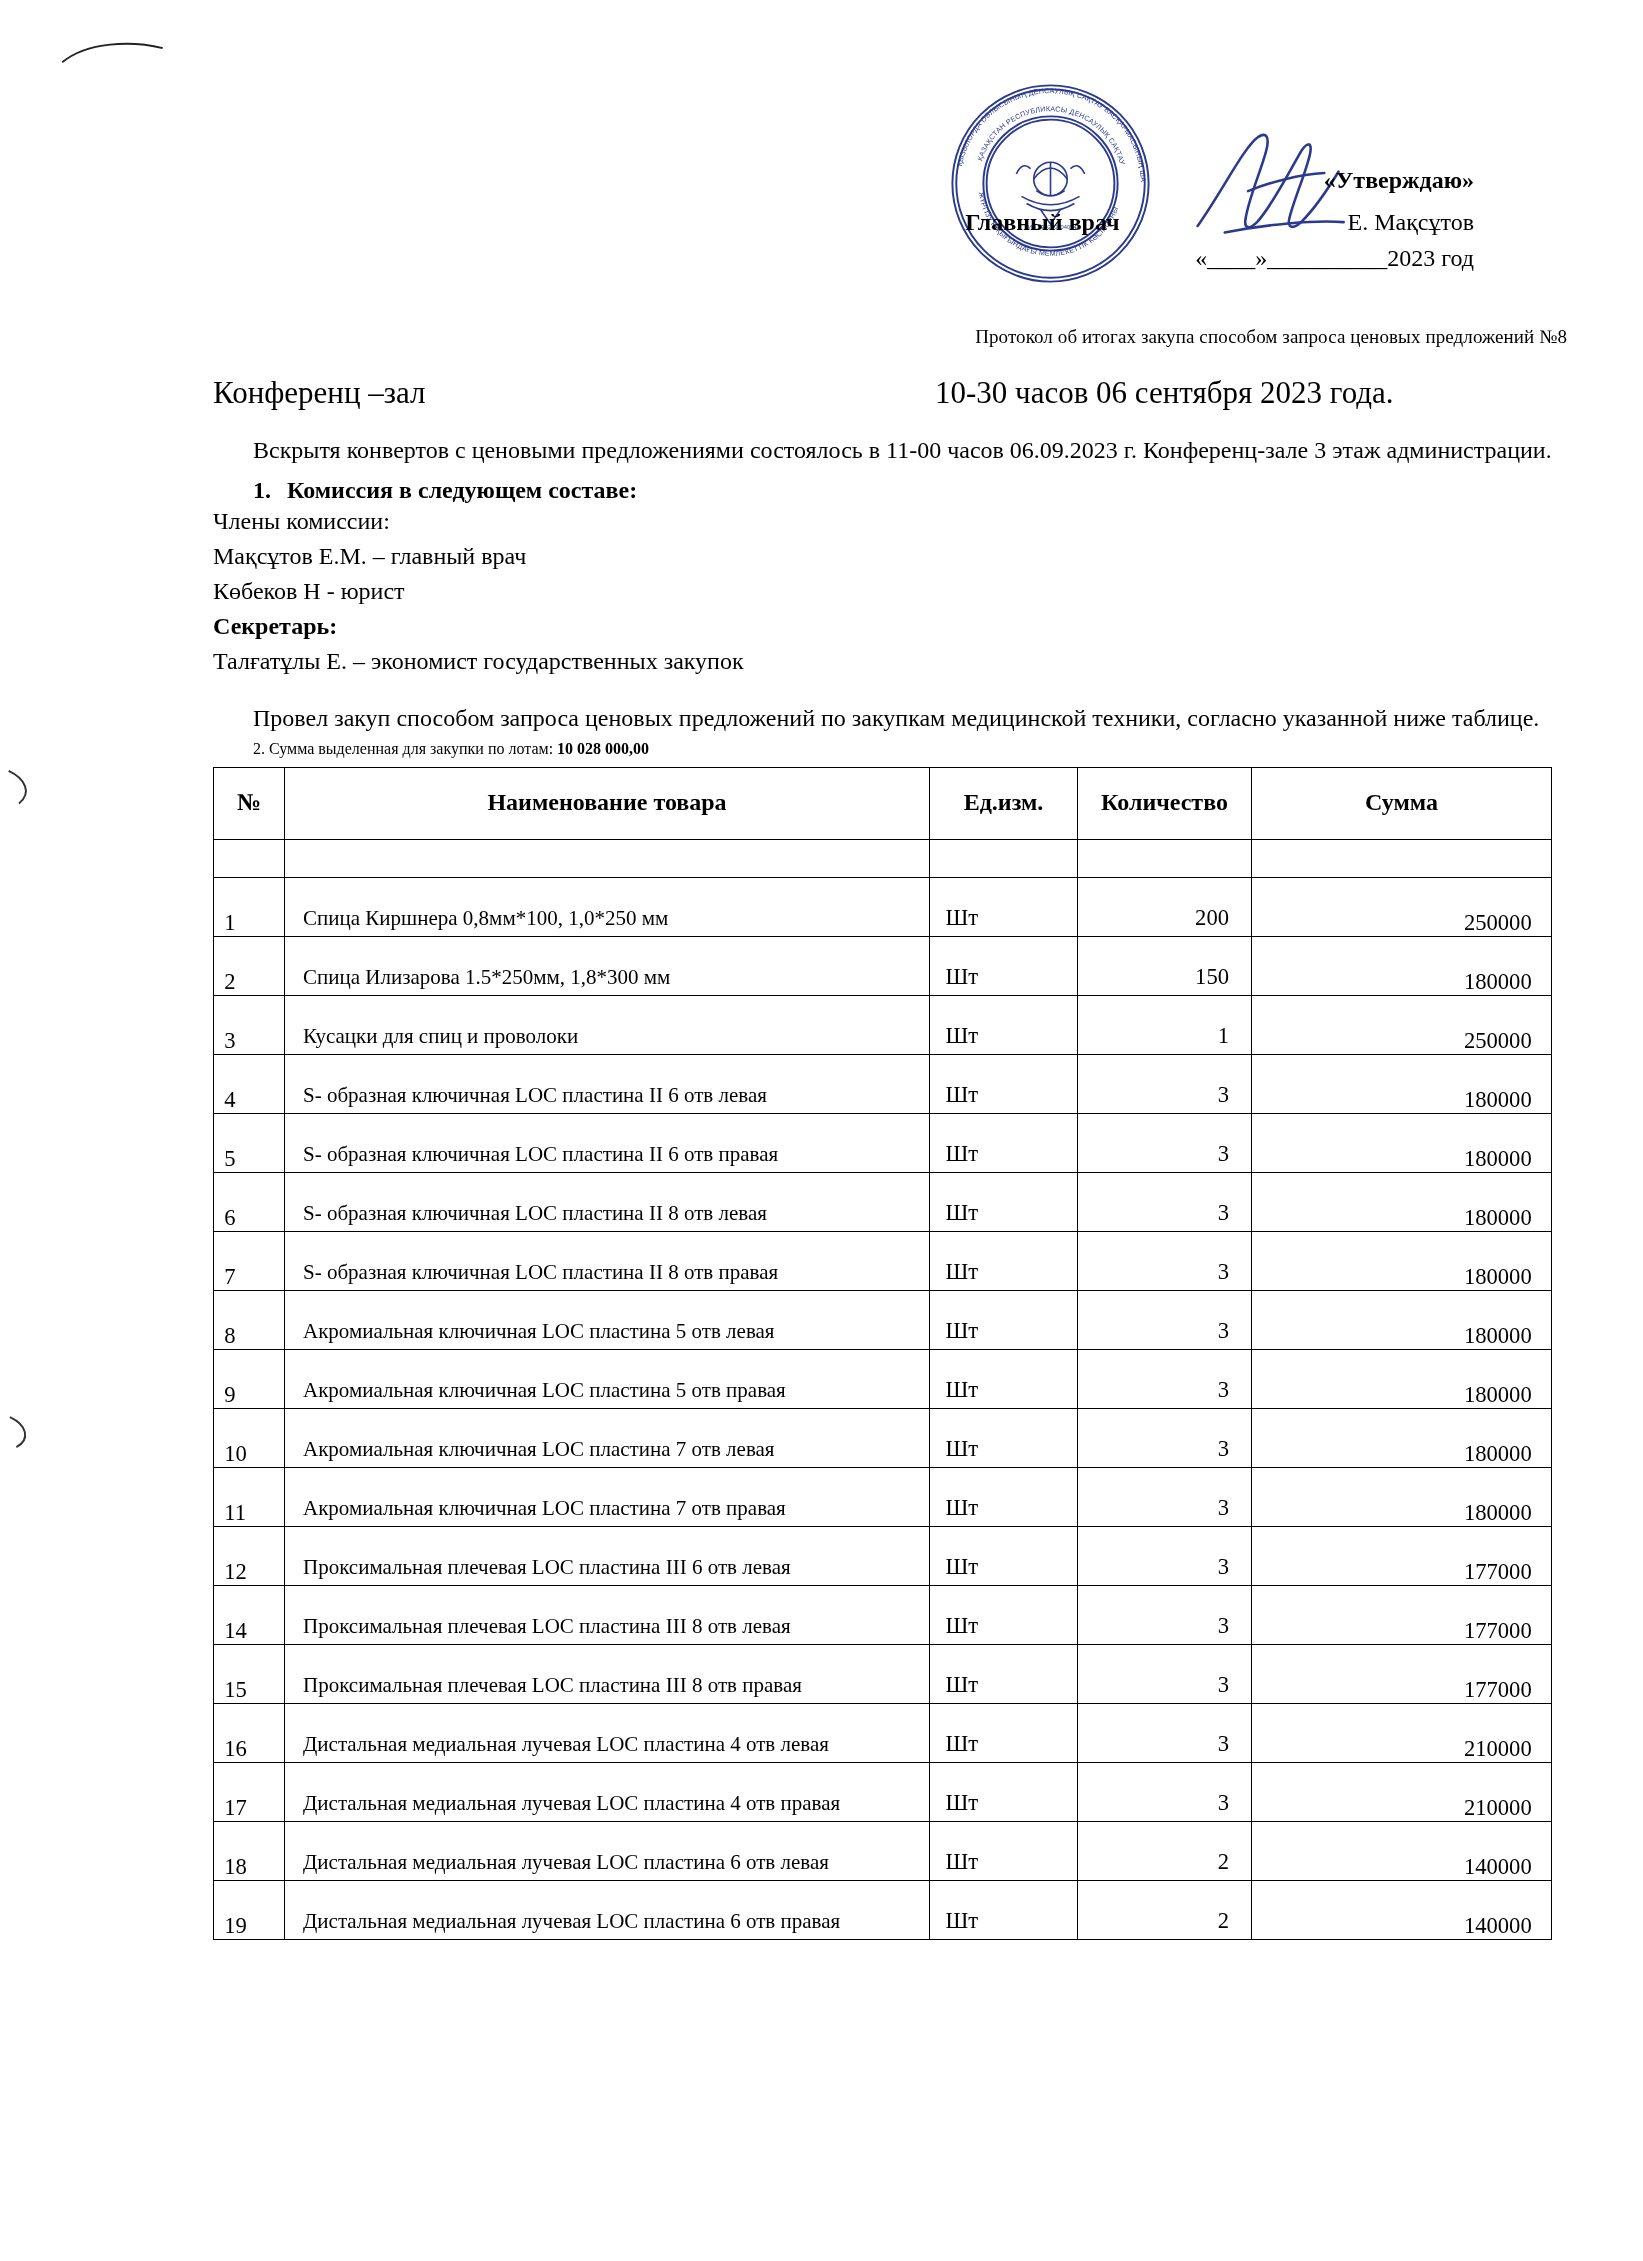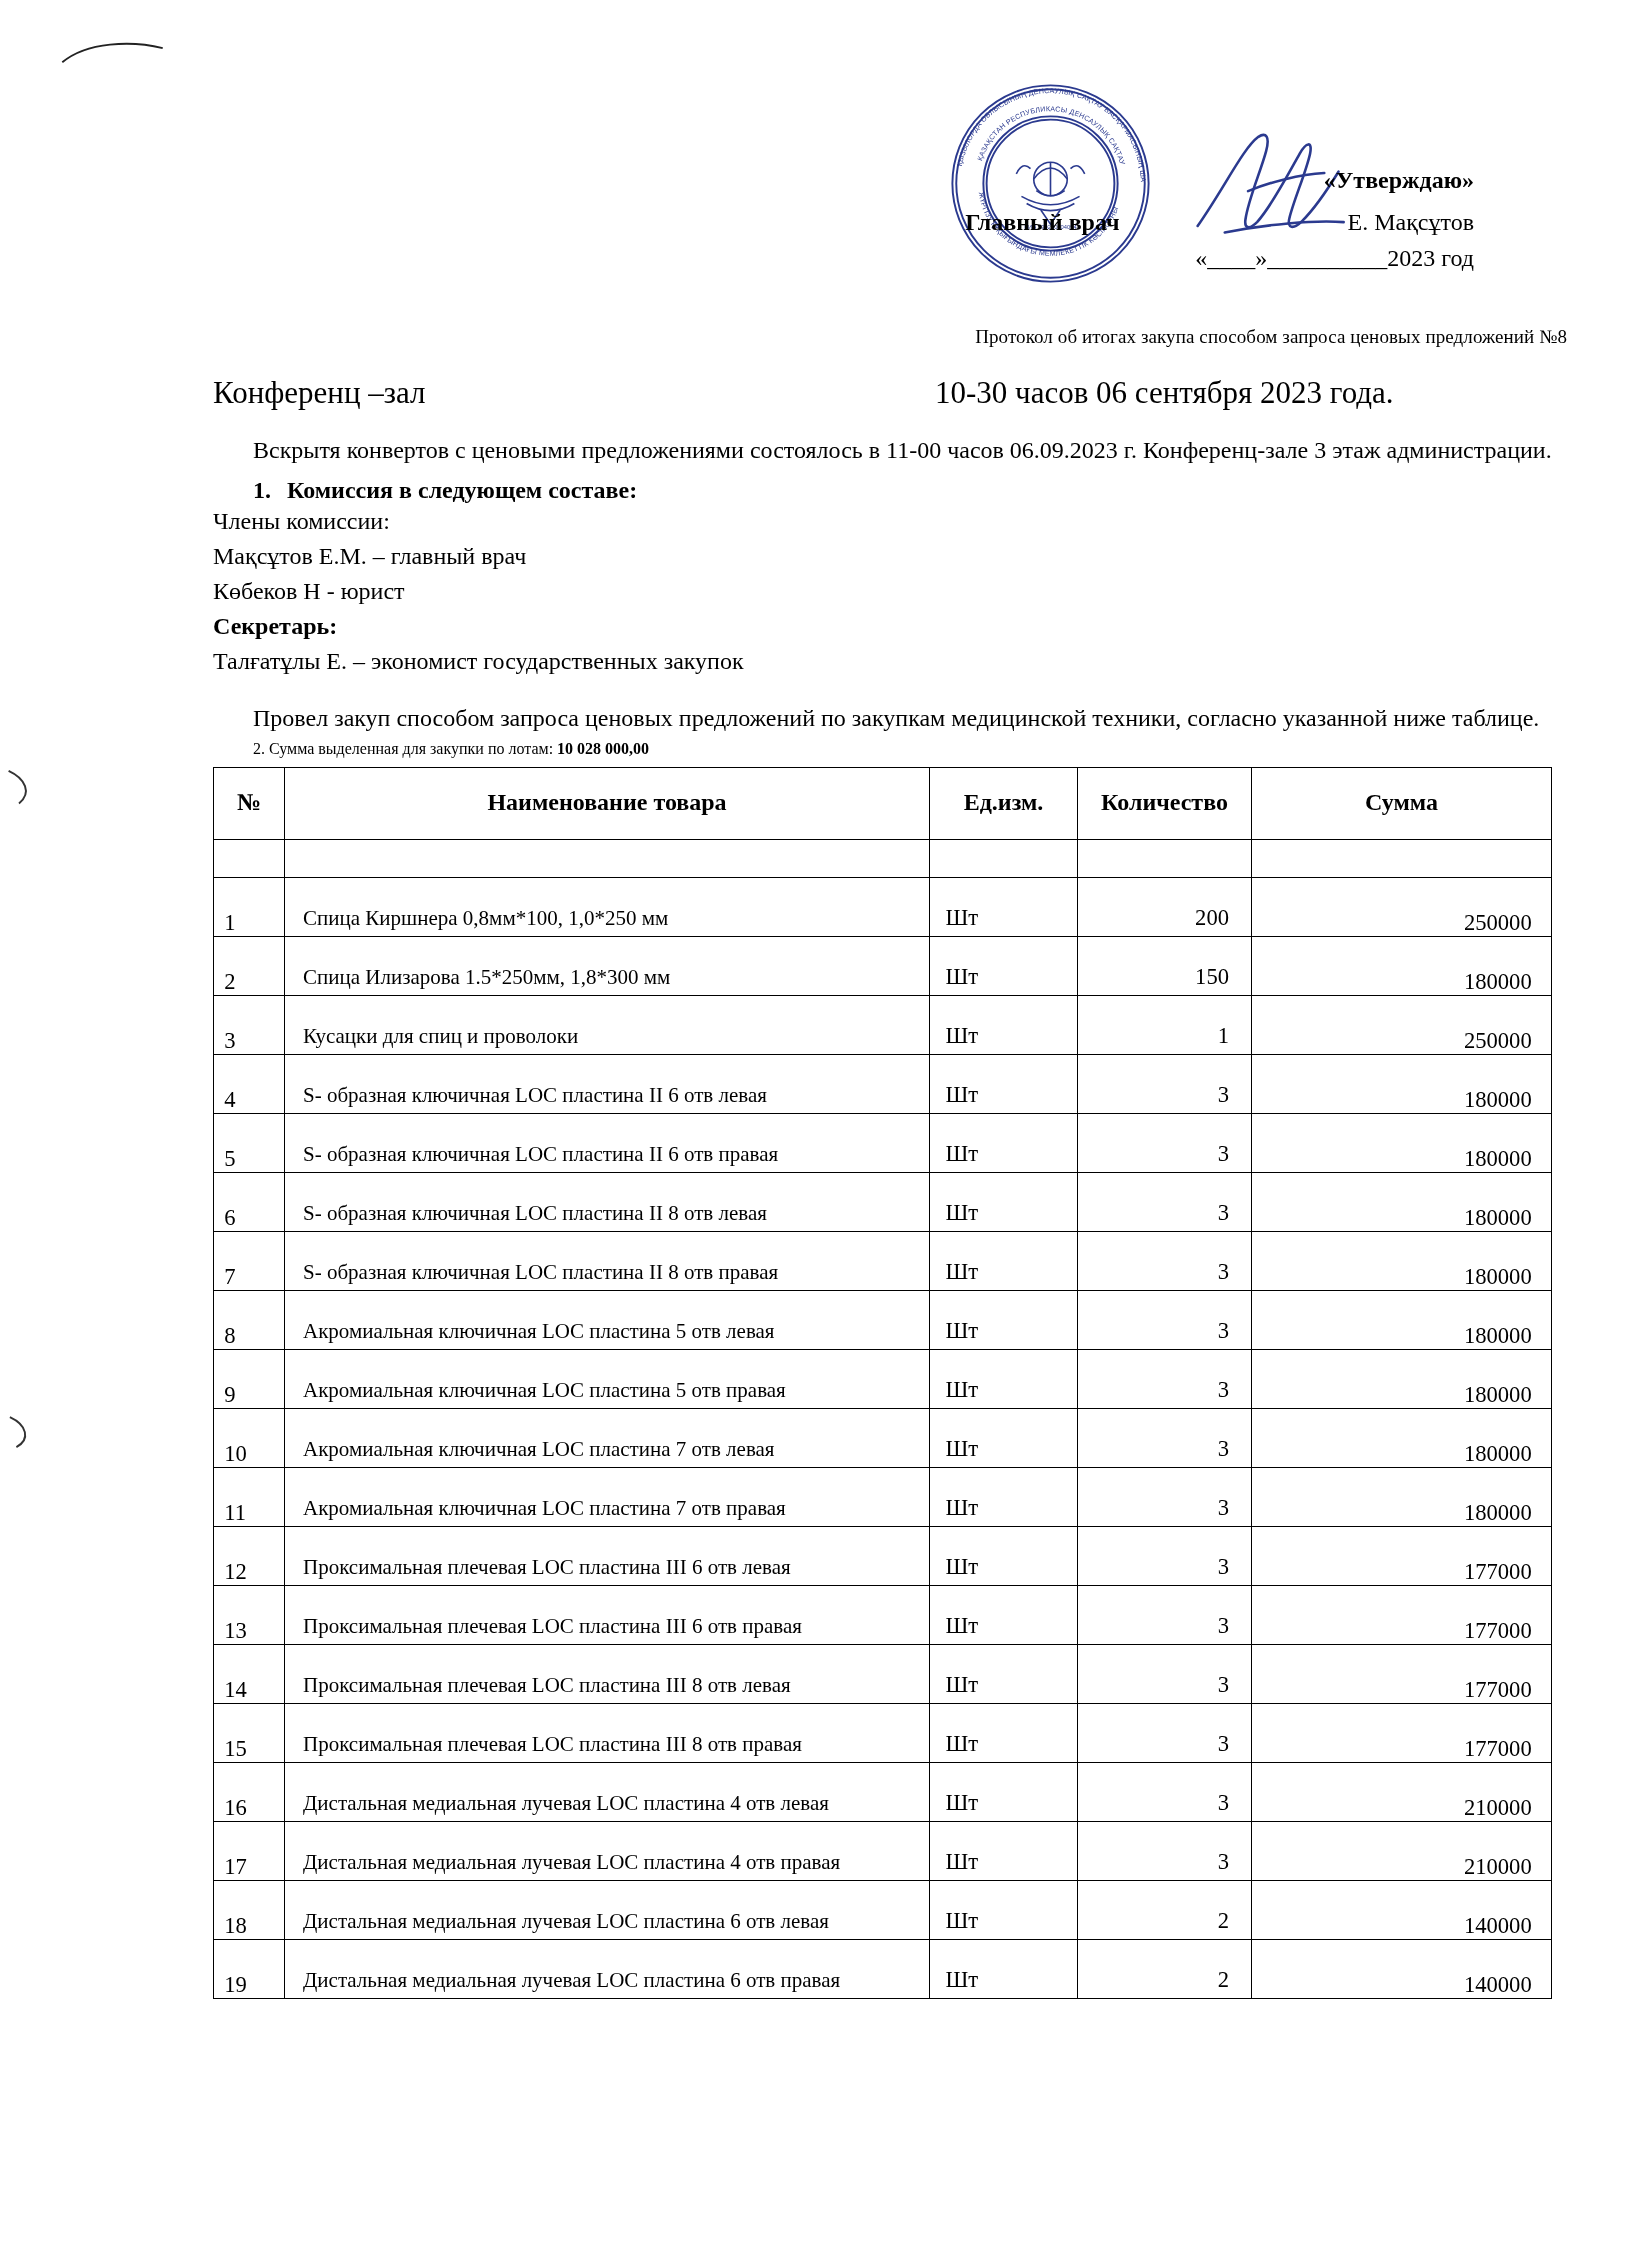--- a/index.html
+++ b/index.html
@@ -379,27 +379,20 @@
             <td class="sum">180000</td>
           </tr>
           <tr class="item">
             <td class="num">12</td>
             <td class="name">Проксимальная плечевая LOC пластина III 6 отв левая</td>
             <td class="unit">Шт</td>
             <td class="qty">3</td>
             <td class="sum">177000</td>
           </tr>
           <tr class="item">
-            <td class="num">13</td>
-            <td class="name">Проксимальная плечевая LOC пластина III 6 отв правая</td>
-            <td class="unit">Шт</td>
-            <td class="qty">3</td>
-            <td class="sum">177000</td>
-          </tr>
-          <tr class="item">
             <td class="num">14</td>
             <td class="name">Проксимальная плечевая LOC пластина III 8 отв левая</td>
             <td class="unit">Шт</td>
             <td class="qty">3</td>
             <td class="sum">177000</td>
           </tr>
           <tr class="item">
             <td class="num">15</td>
             <td class="name">Проксимальная плечевая LOC пластина III 8 отв правая</td>
             <td class="unit">Шт</td>

